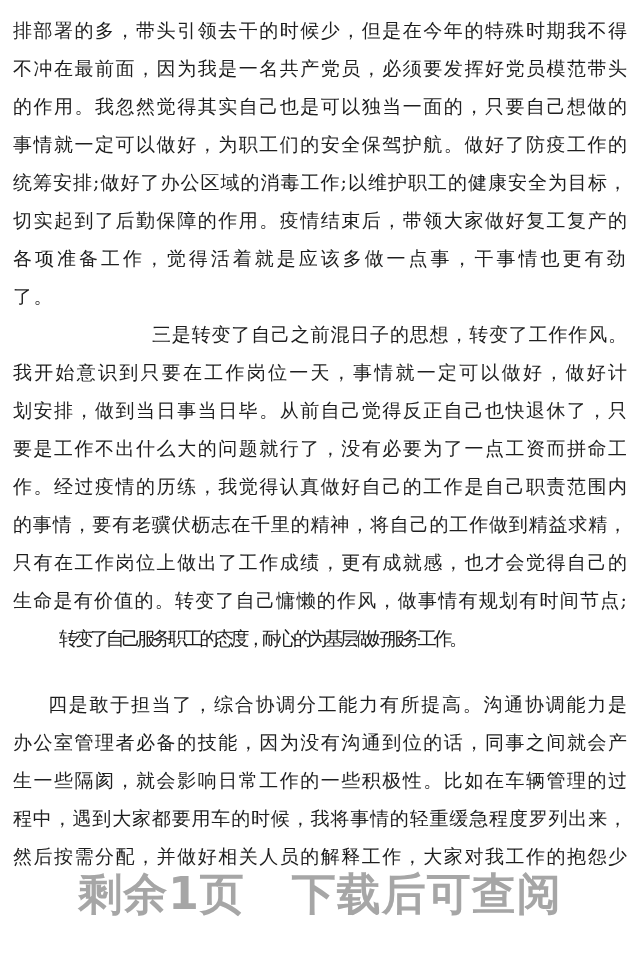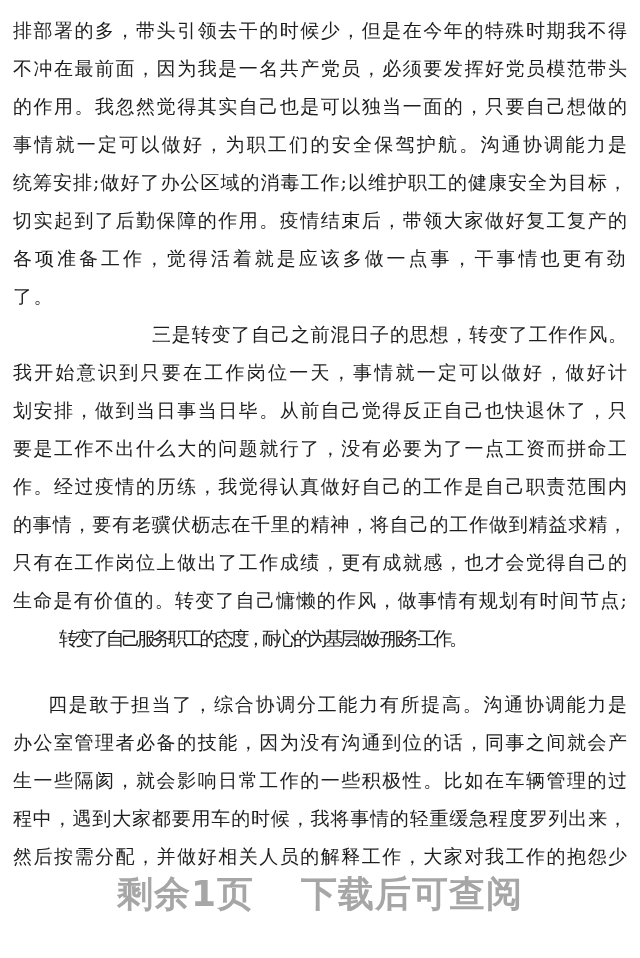--- a/index.html
+++ b/index.html
@@ -39,36 +39,36 @@
   .footer {
     position: absolute;
     left: 0;
     right: 0;
     top: 874px;
     display: flex;
     justify-content: center;
     column-gap: 47px;
     font-family: "DejaVu Sans", sans-serif;
     font-weight: 700;
-    font-size: 36px;
+    font-size: 44px;
     line-height: 40px;
     color: var(--footer-color, #a6a6a6);
     letter-spacing: 1px;
     white-space: nowrap;
   }
 </style>
 </head>
 <body>
 
 <div class="page">
   <div class="text-block">
       <div class="line">排部署的多，带头引领去干的时候少，但是在今年的特殊时期我不得</div>
       <div class="line">不冲在最前面，因为我是一名共产党员，必须要发挥好党员模范带头</div>
       <div class="line">的作用。我忽然觉得其实自己也是可以独当一面的，只要自己想做的</div>
-      <div class="line">事情就一定可以做好，为职工们的安全保驾护航。沟通协调能力是</div>
+      <div class="line">事情就一定可以做好，为职工们的安全保驾护航。做好了防疫工作的</div>
       <div class="line">统筹安排;做好了办公区域的消毒工作;以维护职工的健康安全为目标，</div>
       <div class="line">切实起到了后勤保障的作用。疫情结束后，带领大家做好复工复产的</div>
       <div class="line loose">各项准备工作，觉得活着就是应该多做一点事，干事情也更有劲了。</div>
       <div class="line indent-large">三是转变了自己之前混日子的思想，转变了工作作风。</div>
       <div class="line">我开始意识到只要在工作岗位一天，事情就一定可以做好，做好计</div>
       <div class="line">划安排，做到当日事当日毕。从前自己觉得反正自己也快退休了，只</div>
       <div class="line">要是工作不出什么大的问题就行了，没有必要为了一点工资而拼命工</div>
       <div class="line">作。经过疫情的历练，我觉得认真做好自己的工作是自己职责范围内</div>
       <div class="line">的事情，要有老骥伏枥志在千里的精神，将自己的工作做到精益求精，</div>
       <div class="line">只有在工作岗位上做出了工作成绩，更有成就感，也才会觉得自己的</div>

